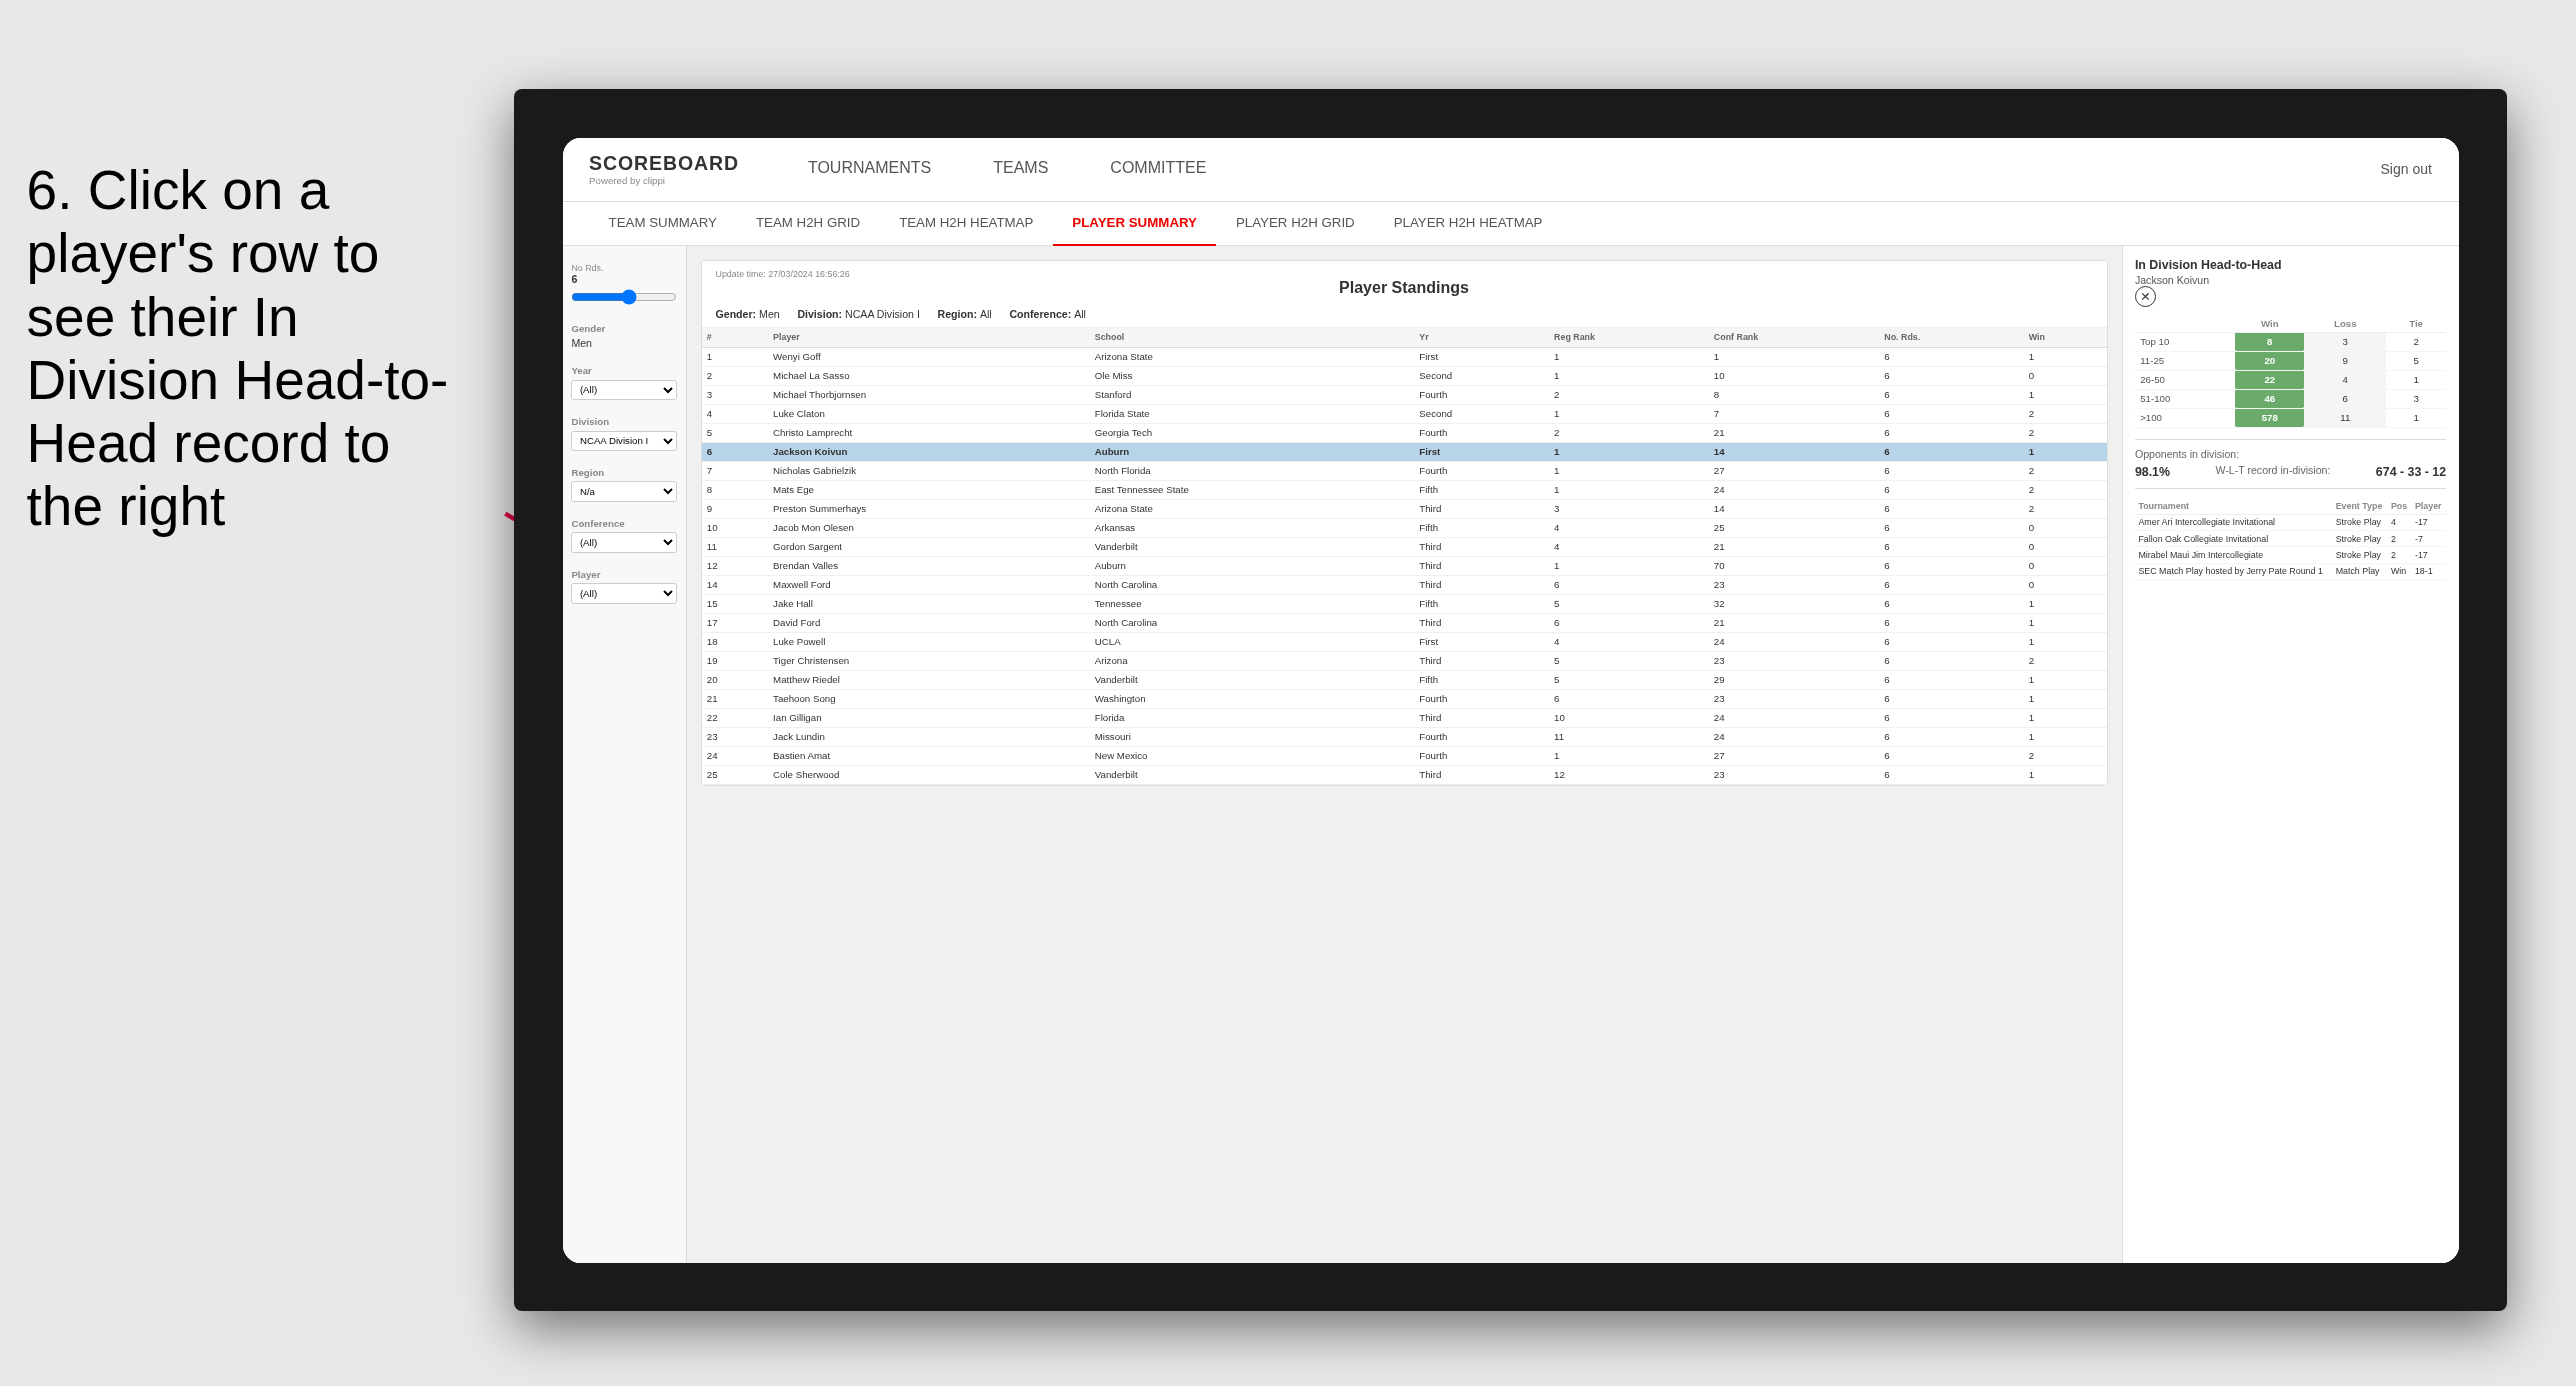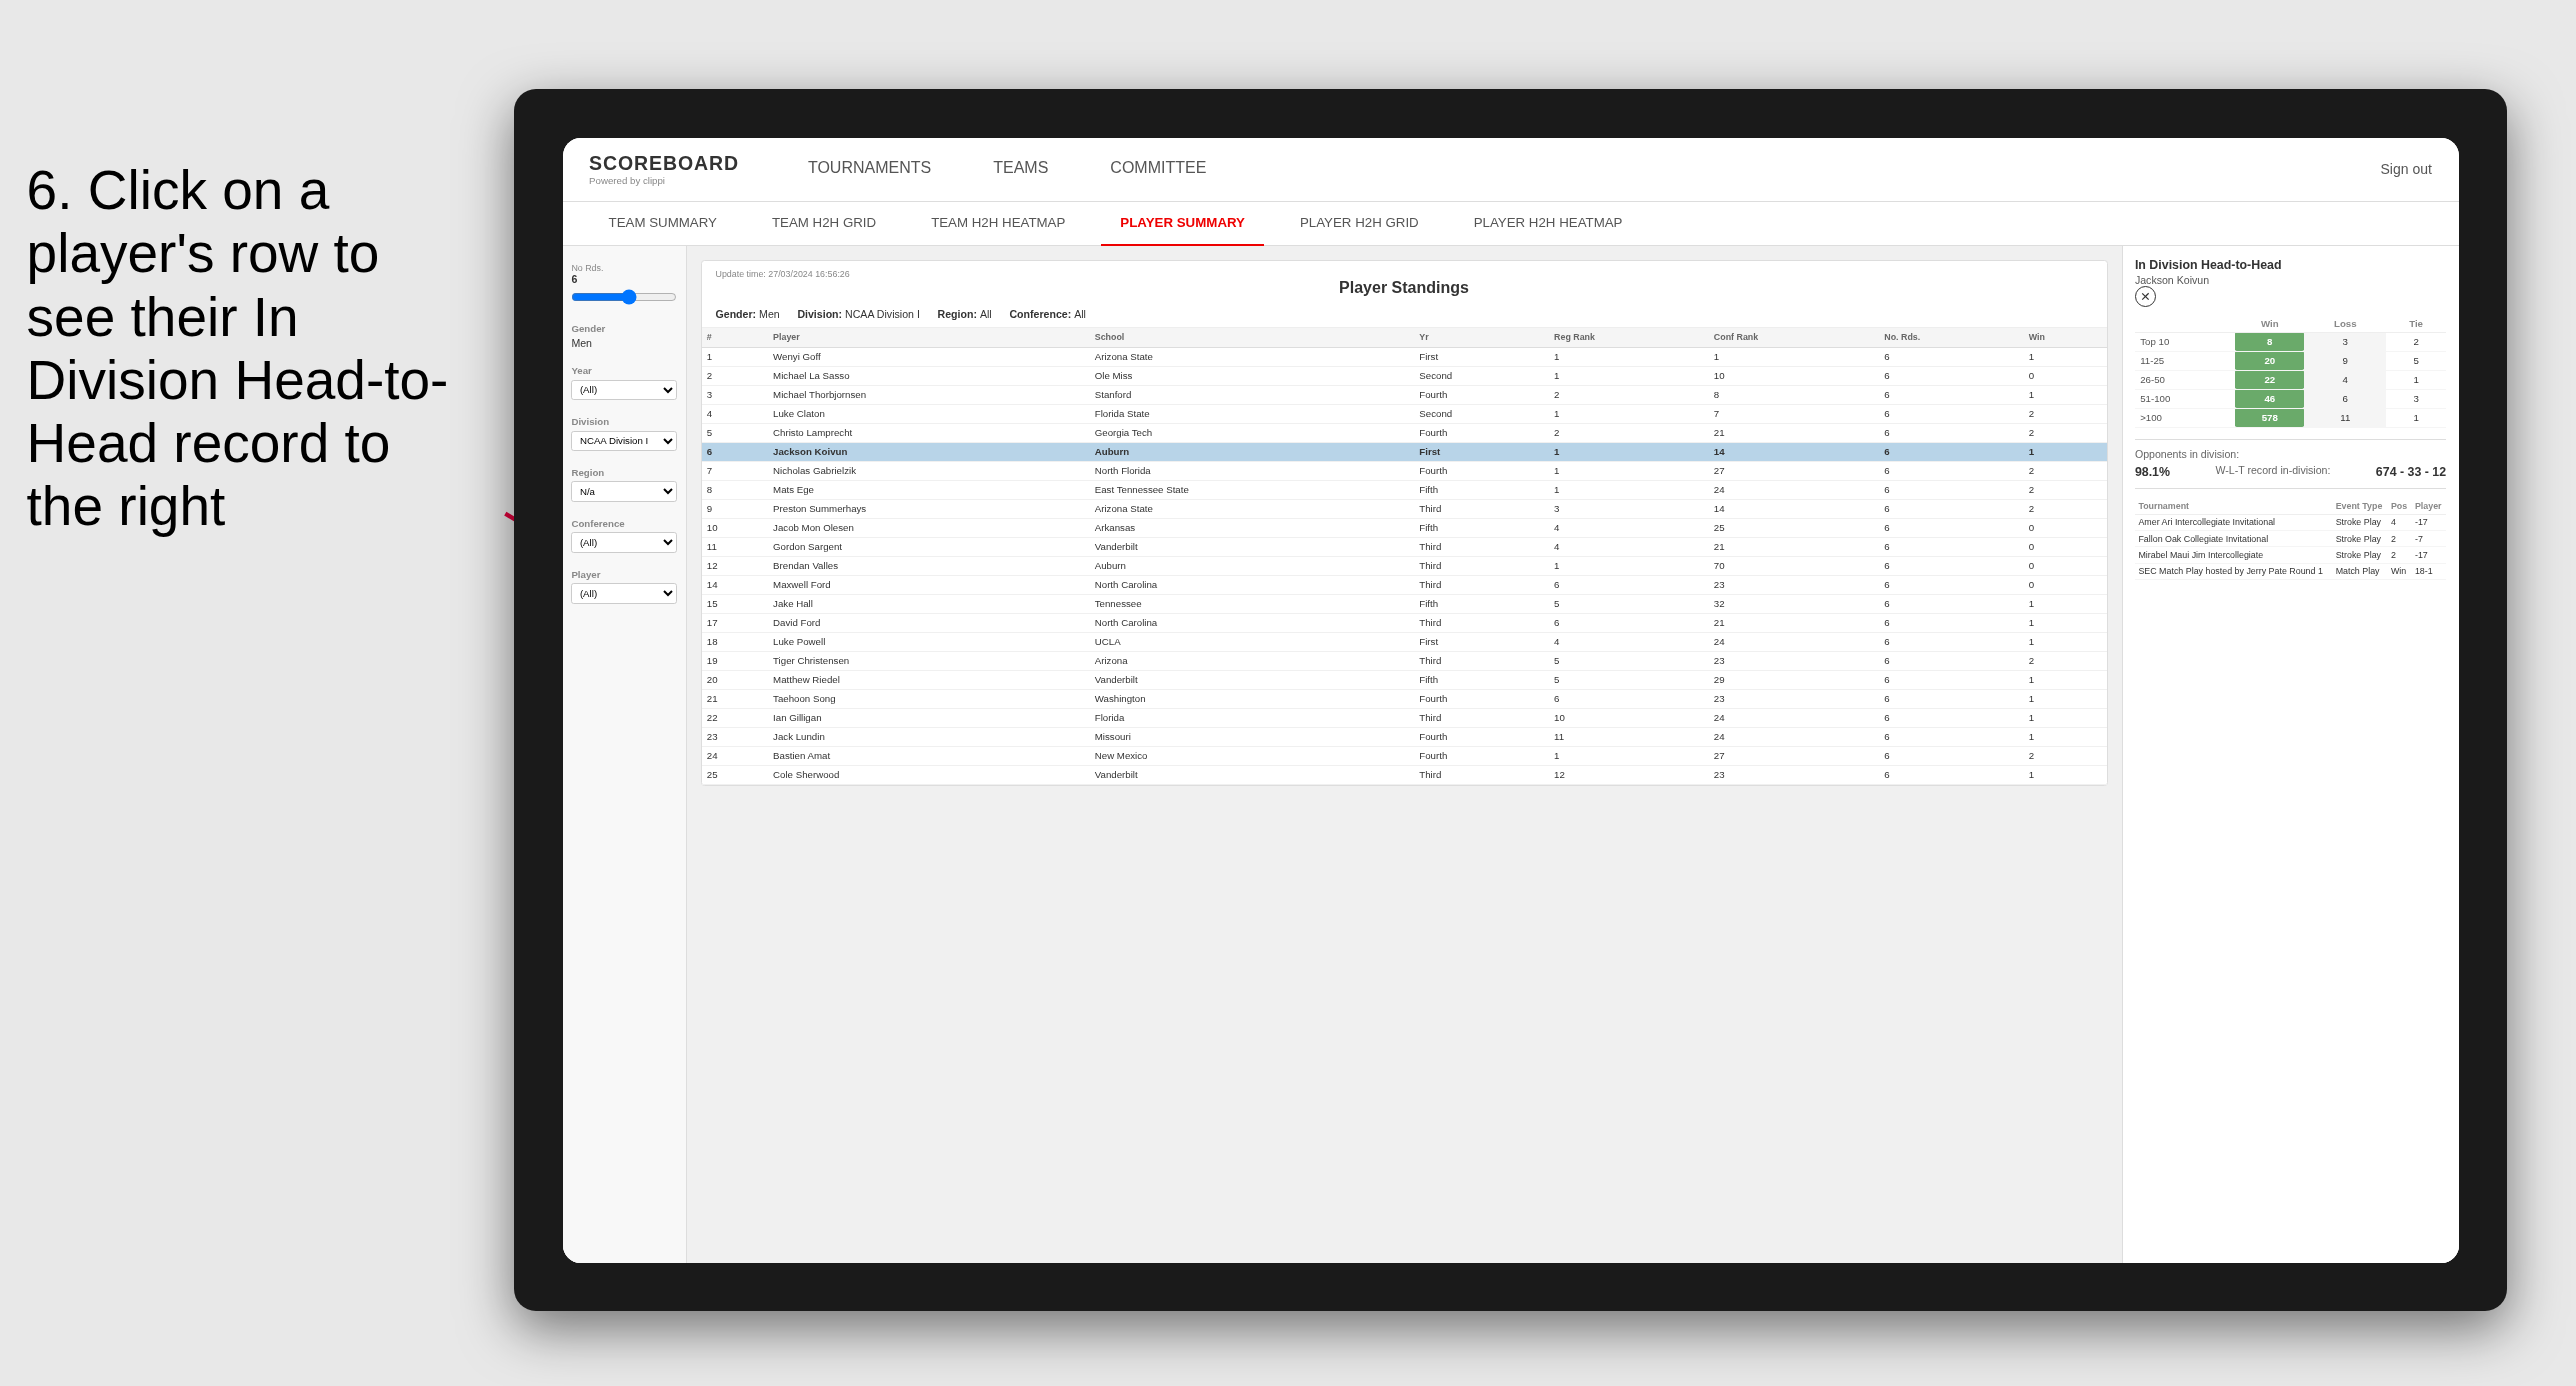--- a/index.html
+++ b/index.html
@@ -26,21 +26,21 @@
     }
 
     
     .tablet-frame {
       position: absolute;
       left: 514px;
       top: 89px;
       width: 1993px;
       height: 1222px;
       background: #1a1a1a;
-      border-radius: 22px;
+      border-radius: 8px;
       box-shadow: 0 17.7px 53px rgba(0,0,0,0.5);
       display: flex;
       align-items: center;
       justify-content: center;
     }
 
     .tablet-screen {
       width: 1896px;
       height: 1125px;
       background: #fff;
@@ -99,21 +99,21 @@
       gap: 17.7px;
       font-size: 14px;
       color: #555;
     }
 
     
     .sub-nav {
       background: #fff;
       border-bottom: 1.8px solid #ddd;
       display: flex;
-      gap: 16px;
+      gap: 0;
       padding: 0 26.6px;
       height: 44px;
     }
     .sub-nav-tab {
       padding: 0 19.5px;
       height: 44px;
       display: flex;
       align-items: center;
       font-size: 13.3px;
       color: #555;

